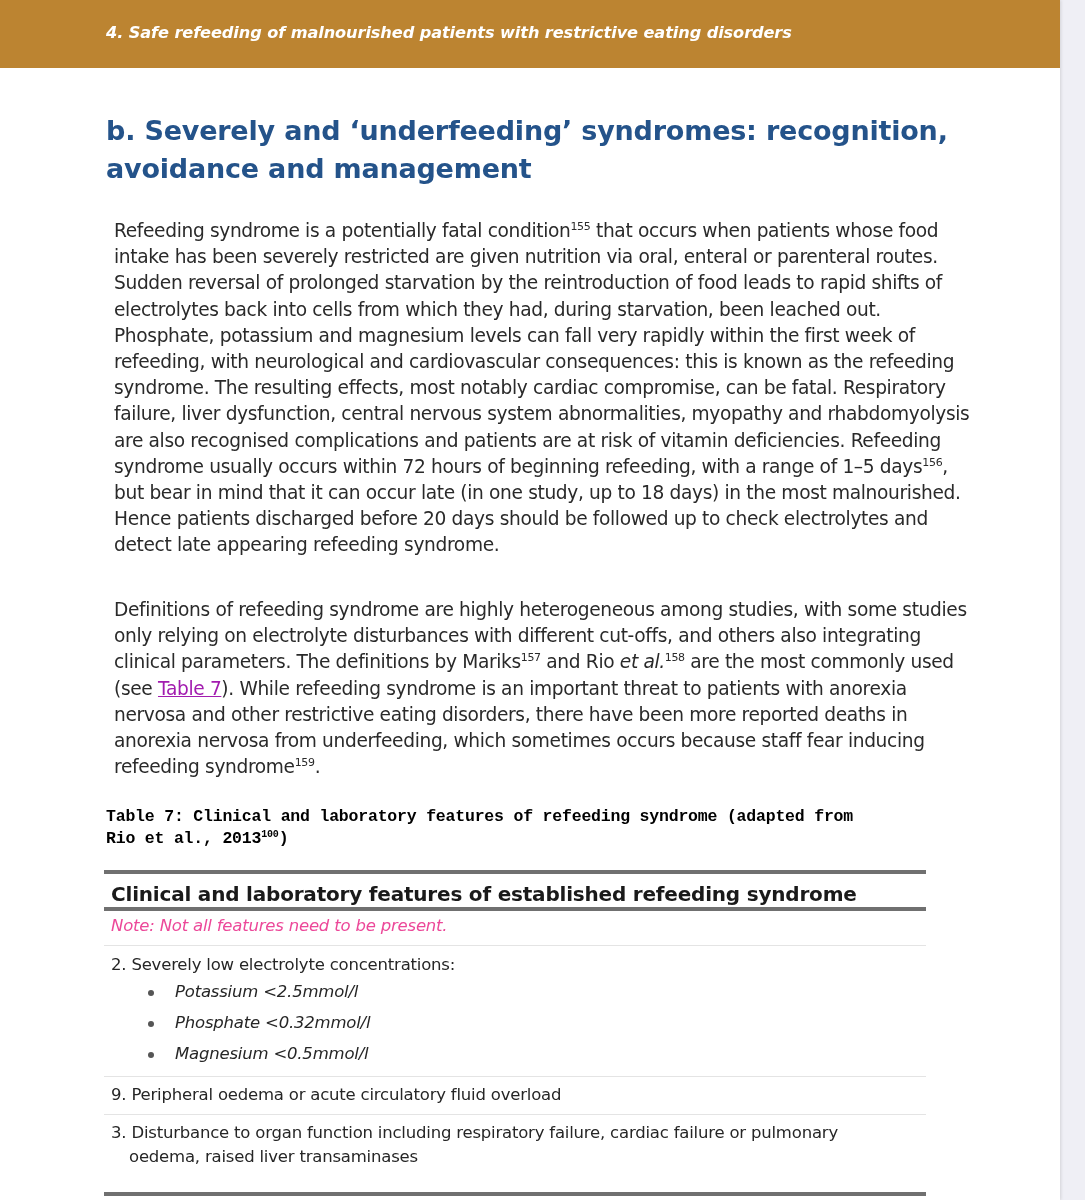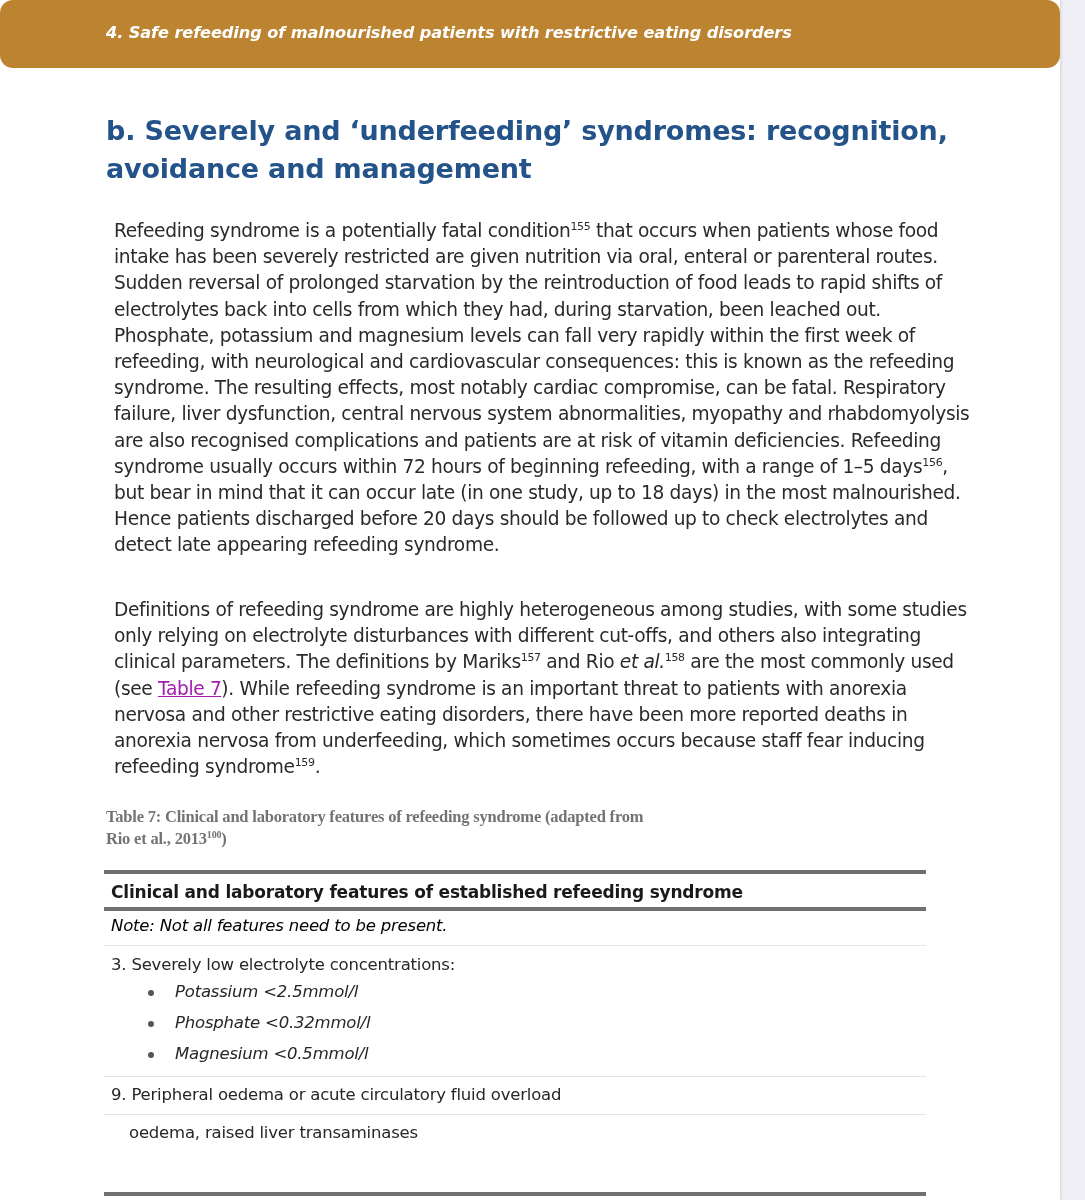--- a/index.html
+++ b/index.html
@@ -13,21 +13,20 @@
       position: absolute; left: 0; top: 0;
       width: 1060px; height: 1200px;
       background: #ffffff;
       box-shadow: 1px 0 3px rgba(0,0,0,0.12);
       overflow: hidden;
     }
     .banner {
       position: absolute; left: 0; top: 0;
       width: 1060px; height: 68px;
       background: #bc8431;
-      border-radius: 13px;
     }
     .banner-text {
       position: absolute; left: 106px; top: 23px;
       color: #ffffff; font-style: italic; font-weight: bold;
       font-size: 16.5px; letter-spacing: -0.1px;
       font-family: "DejaVu Sans", sans-serif;
       transform: scaleX(0.98); transform-origin: left;
     }
     .heading {
       position: absolute; left: 106px; top: 112px; width: 880px;
@@ -42,39 +41,39 @@
       font-family: "DejaVu Sans", sans-serif;
       font-size: 18.6px; line-height: 26.2px; letter-spacing: -0.35px;
       margin: 8px;
     }
     .para sup { font-size: 11px; line-height: 0; vertical-align: 7px; }
     #p1 { top: 210px; }
     #p2 { top: 589px; }
     .link { color: #a21caf; text-decoration: underline; }
     .caption {
       position: absolute; left: 106px; top: 806px; width: 760px;
-      color: #737373; font-weight: bold;
-      font-family: Liberation Serif, serif;
+      color: #000000; font-weight: bold;
+      font-family: Liberation Mono, monospace;
       font-size: 16.5px; line-height: 22px; letter-spacing: -0.2px;
     }
     .caption sup { font-size: 10px; line-height: 0; vertical-align: 6px; }
     .table {
       position: absolute; left: 104px; top: 870px; width: 822px;
       font-family: "DejaVu Sans", sans-serif;
       color: #262626;
     }
     .rule-thick { height: 4px; background: #707070; }
     .rule-thin { height: 1px; background: #e4e4e4; }
     .t-head {
       padding: 8px 0 0 7px; height: 33px; box-sizing: border-box;
-      font-weight: bold; font-size: 17px; letter-spacing: -0.2px; color: #1a1a1a;
+      font-weight: bold; font-size: 20px; letter-spacing: -0.2px; color: #1a1a1a;
     }
     .t-note {
       padding: 5px 0 0 7px; height: 34px; box-sizing: border-box;
-      font-style: italic; font-size: 16.5px; color: #000000; letter-spacing: -0.2px;
+      font-style: italic; font-size: 16.5px; color: #ec4899; letter-spacing: -0.2px;
     }
     .t-row {
       padding: 7px 0 0 7px; box-sizing: border-box;
       font-size: 16.5px; line-height: 24px; letter-spacing: -0.2px;
     }
     #row1 { height: 130px; }
     #row2 { height: 37px; padding-top: 6px; }
     #row3 { height: 77px; padding-top: 6px; }
     .row3-text { padding-left: 0; }
     .row3-text .cont { padding-left: 18px; display: block; }
@@ -109,35 +108,36 @@
   </div>
 
   <div class="table">
     <div class="rule-thick"></div>
     <div class="t-head">Clinical and laboratory features of established refeeding syndrome</div>
     <div class="rule-thick"></div>
     <div class="t-note">Note: Not all features need to be present.</div>
     <div class="rule-thin"></div>
 
     <div class="t-row" id="row1">
-      <div>3. Severely low electrolyte concentrations:</div>
+      <div>2. Severely low electrolyte concentrations:</div>
       <ul class="bullets">
         <li><span class="dot"></span><span>Potassium &lt;2.5mmol/l</span></li>
         <li><span class="dot"></span><span>Phosphate &lt;0.32mmol/l</span></li>
         <li><span class="dot"></span><span>Magnesium &lt;0.5mmol/l</span></li>
       </ul>
     </div>
     <div class="rule-thin"></div>
 
     <div class="t-row" id="row2">
       <div>9. Peripheral oedema or acute circulatory fluid overload</div>
     </div>
     <div class="rule-thin"></div>
 
     <div class="t-row" id="row3">
       <div class="row3-text">
+        <span>3. Disturbance to organ function including respiratory failure, cardiac failure or pulmonary</span>
         <span class="cont">oedema, raised liver transaminases</span>
       </div>
     </div>
     <div class="rule-thick"></div>
   </div>
 
 </div>
 
 </body></html>

